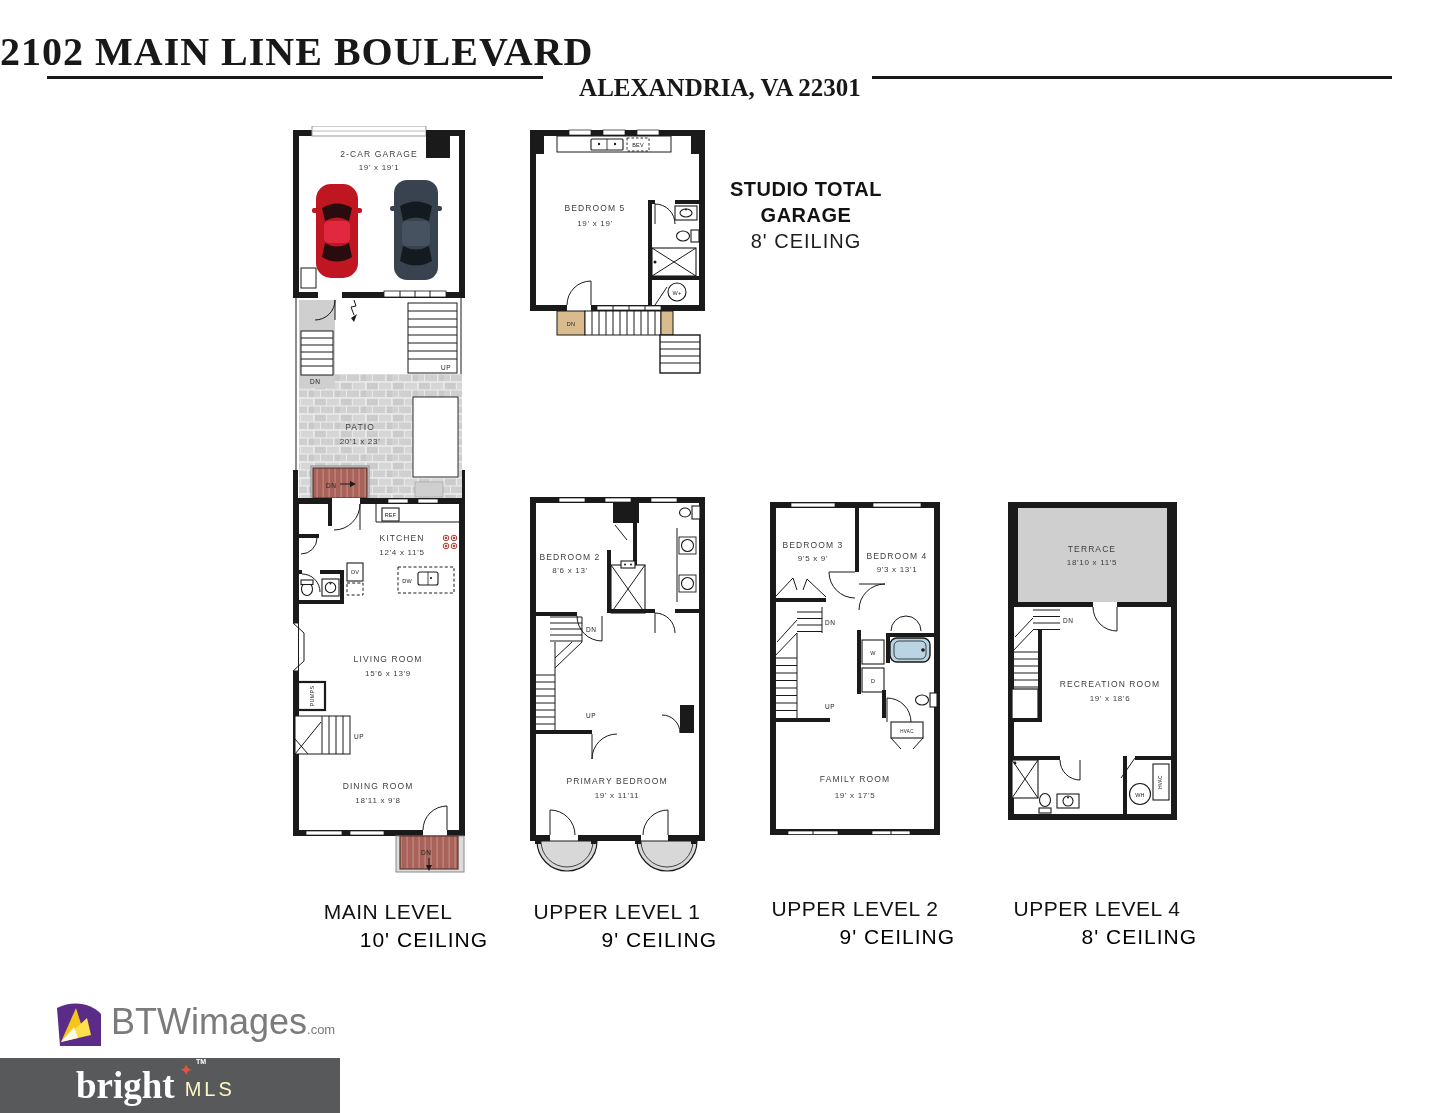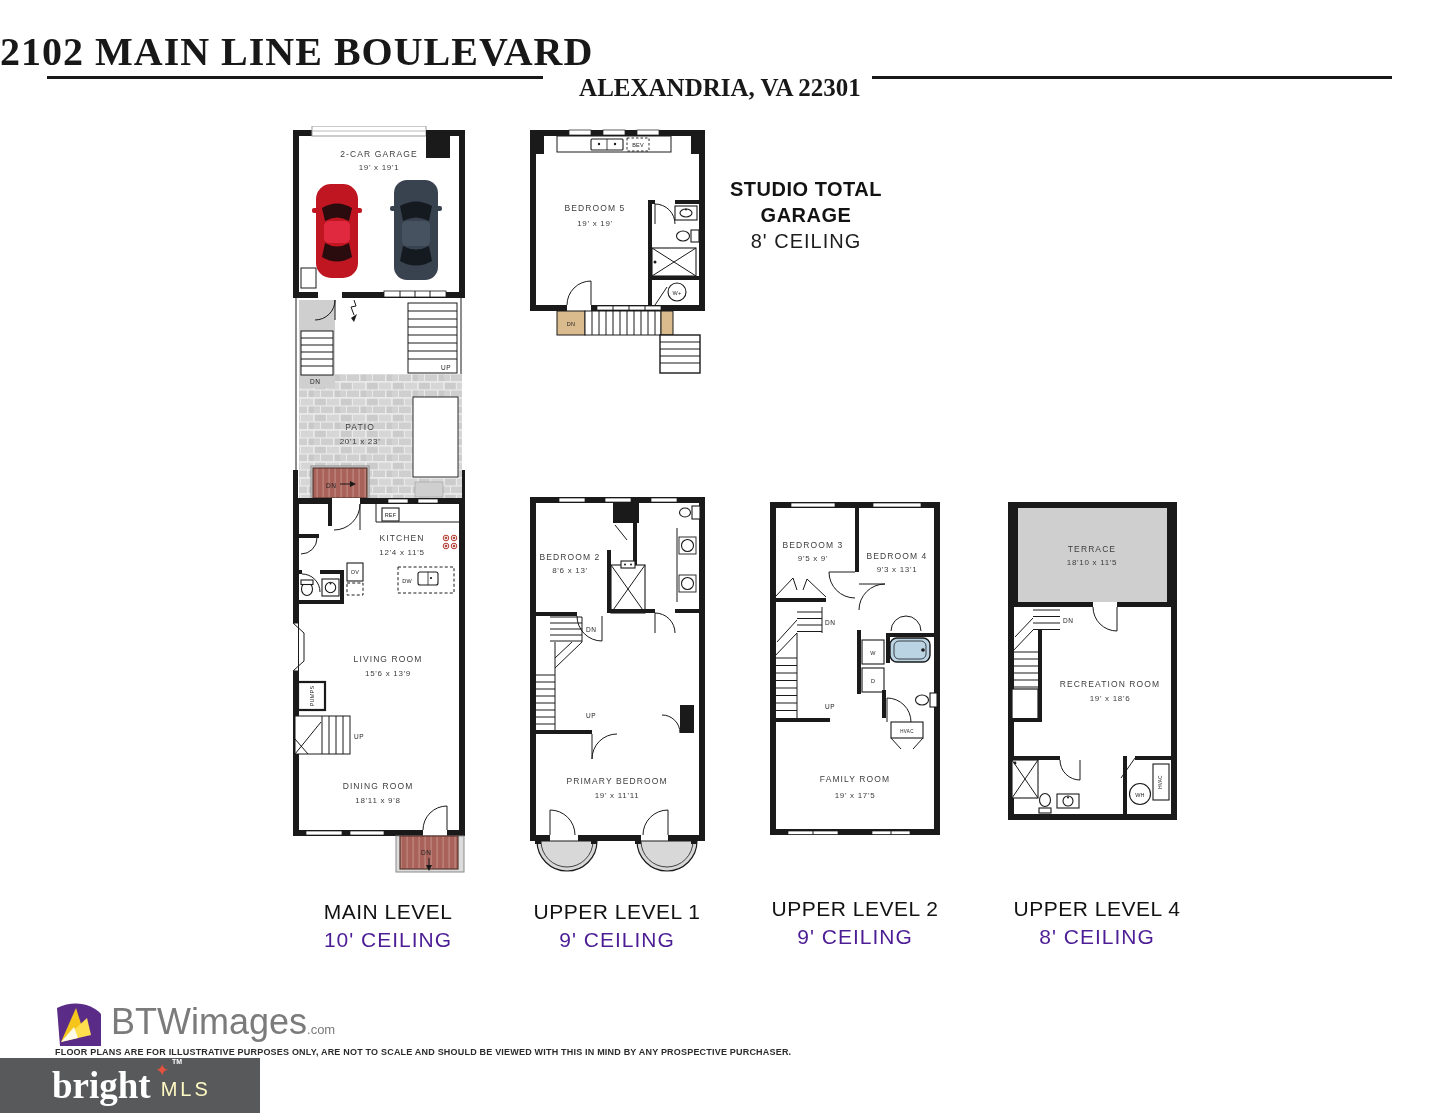--- a/index.html
+++ b/index.html
@@ -12,42 +12,42 @@
          font-family:"Liberation Serif",serif;font-weight:bold;font-size:25px;color:#181818;}
   .hline{position:absolute;top:76px;height:2.5px;background:#181818;}
   .hline.left{left:47px;width:496px;}
   .hline.right{left:872px;width:520px;}
   
   .callout{position:absolute;left:706px;top:176px;width:200px;text-align:center;color:#121212;}
   .callout .b{font-weight:bold;font-size:20px;line-height:26px;letter-spacing:.5px;}
   .callout .c{font-size:20px;line-height:26px;letter-spacing:1px;color:#1d1d1d;}
   .lvl{position:absolute;width:200px;text-align:center;color:#121212;}
   .lvl .n{font-weight:normal;font-size:21px;letter-spacing:.5px;}
-  .lvl .c{font-size:21px;letter-spacing:1px;margin-top:4px;color:#4c1d95;}
+  .lvl .c{font-size:21px;letter-spacing:1px;margin-top:4px;color:#000000;text-align:right;}
   
   .plan{position:absolute;}
   svg .wl{fill:#1a1a1a;}
   svg .ln1{stroke:#1a1a1a;stroke-width:1;fill:none;}
   svg .fx{fill:#fff;stroke:#1a1a1a;stroke-width:1.1;}
   svg .dash{stroke-dasharray:3 2.2;}
   svg text{font-family:"Liberation Sans",sans-serif;fill:#3d3d3d;}
   svg .rm{font-size:8.5px;letter-spacing:1.1px;text-anchor:middle;}
   svg .dm{font-size:8px;letter-spacing:.7px;text-anchor:middle;}
   svg .sm{font-size:5.5px;letter-spacing:.2px;text-anchor:middle;fill:#222;}
   svg .dir{font-size:6.5px;letter-spacing:.5px;fill:#222;}
   
   .btw-logo{position:absolute;left:55px;top:1000px;display:flex;align-items:flex-start;}
   .btw-text{margin-left:8px;color:#7b7b7b;font-size:36px;line-height:44px;}
   .btw-com{font-size:13px;color:#7b7b7b;}
   .disclaimer{position:absolute;left:55px;top:1047px;font-size:9px;font-weight:bold;color:#2b2b2b;letter-spacing:.2px;}
   .est{position:absolute;left:1160px;top:986px;width:230px;text-align:center;
        font-family:"Liberation Serif",serif;font-size:23px;color:#1c1c1c;line-height:27px;}
   .est b{font-weight:bold;}
-  .mls-box{position:absolute;left:0;top:1058px;width:260px;height:55px;background:#58595b;
-           display:flex;align-items:center;padding-left:52px;box-sizing:border-box;}
+  .mls-box{position:absolute;left:0;top:1058px;width:340px;height:55px;background:#58595b;
+           display:flex;align-items:center;padding-left:76px;box-sizing:border-box;}
   .mls-brand{position:relative;color:#fff;font-family:"Liberation Serif",serif;font-weight:bold;font-size:37px;}
   .mls-star{position:absolute;left:103px;top:-4px;color:#e2523e;font-size:17px;font-family:"DejaVu Sans",sans-serif;}
   .mls-tm{position:absolute;left:120px;top:-6px;color:#fff;font-size:7px;font-family:"Liberation Sans",sans-serif;}
   .mls-suffix{color:#fef9c3;font-size:20px;letter-spacing:3px;margin-left:10px;margin-top:8px;font-family:"Liberation Sans",sans-serif;}
 </style>
 </head>
 <body>
 
 <div class="canvas">
 
@@ -461,19 +461,18 @@
 
   <div class="btw-logo">
     <svg width="48" height="48" viewBox="0 0 48 48">
       <path d="M2,8 C18,0 36,3 46,14 L46,46 L5,46 Z" fill="#5b2c87"></path>
       <path d="M6,42 L21,8 L27,27 Z" fill="#f6c51c"></path>
       <path d="M6,42 L32,18 L36,35 Z" fill="#ffdf4d"></path>
       <path d="M6,42 L19,27 L23,38 Z" fill="#ffffff" opacity=".88"></path>
     </svg>
     <div class="btw-text"><span>BTWimages</span><span class="btw-com">.com</span></div>
   </div>
-  <div class="disclaimer">FLOOR PLANS ARE FOR ILLUSTRATIVE PURPOSES ONLY, ARE NOT TO SCALE AND SHOULD BE VIEWED WITH THIS IN MIND BY ANY PROSPECTIVE PURCHASER.</div>
   <div class="mls-box">
     <span class="mls-brand"><span>bright</span><span class="mls-star">✦</span><span class="mls-tm">TM</span></span>
     <span class="mls-suffix">MLS</span>
   </div>
 
 </div>
 
 </body></html>

